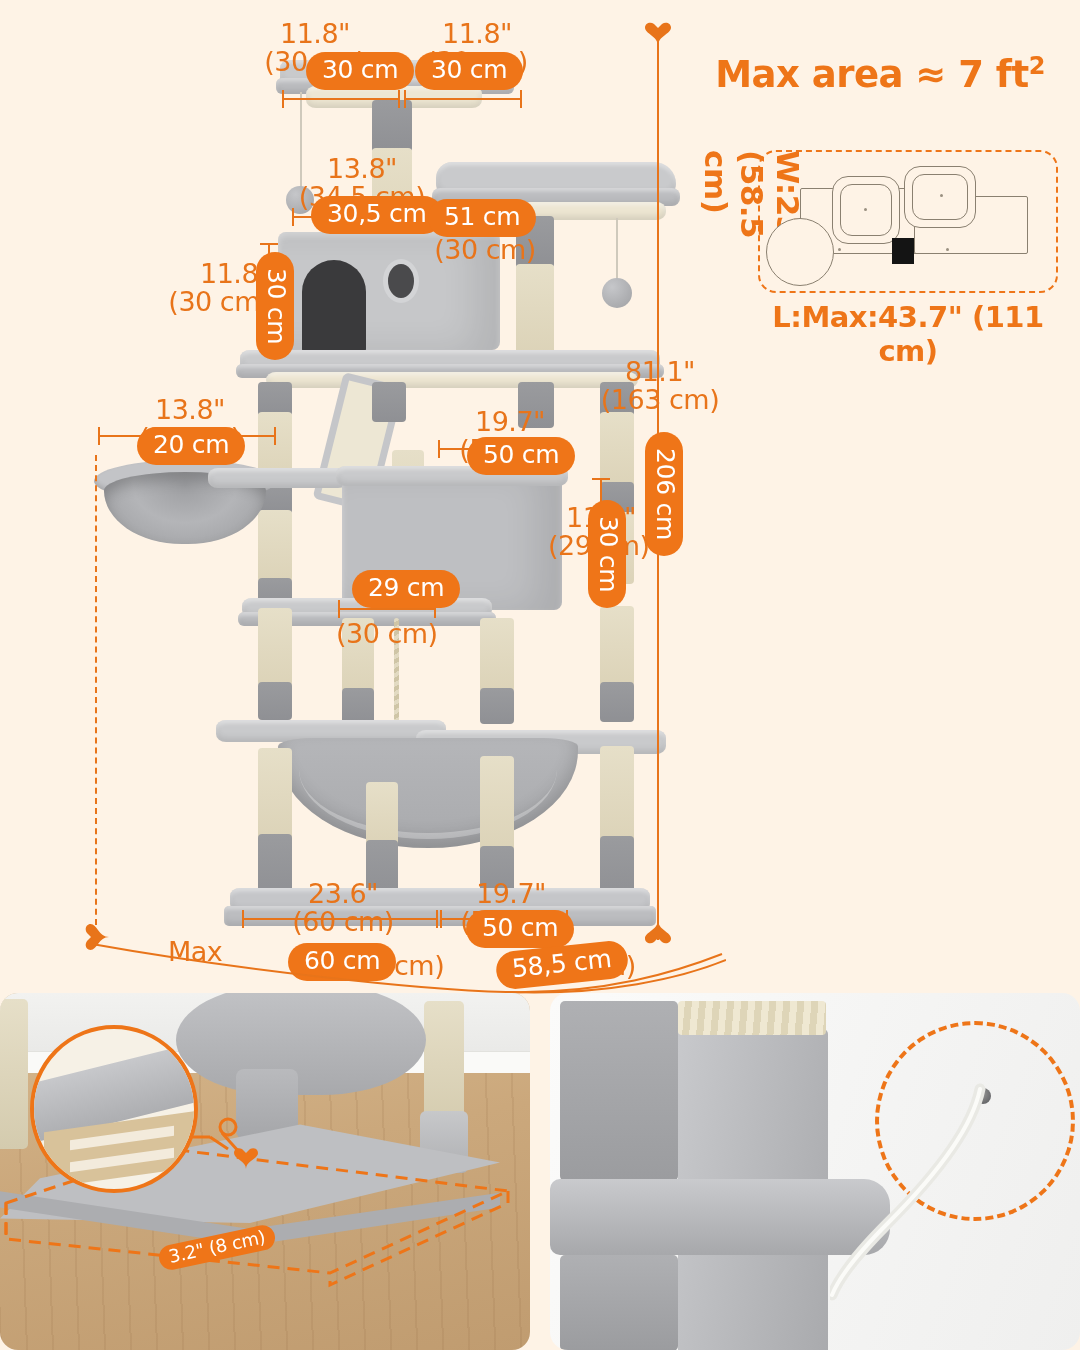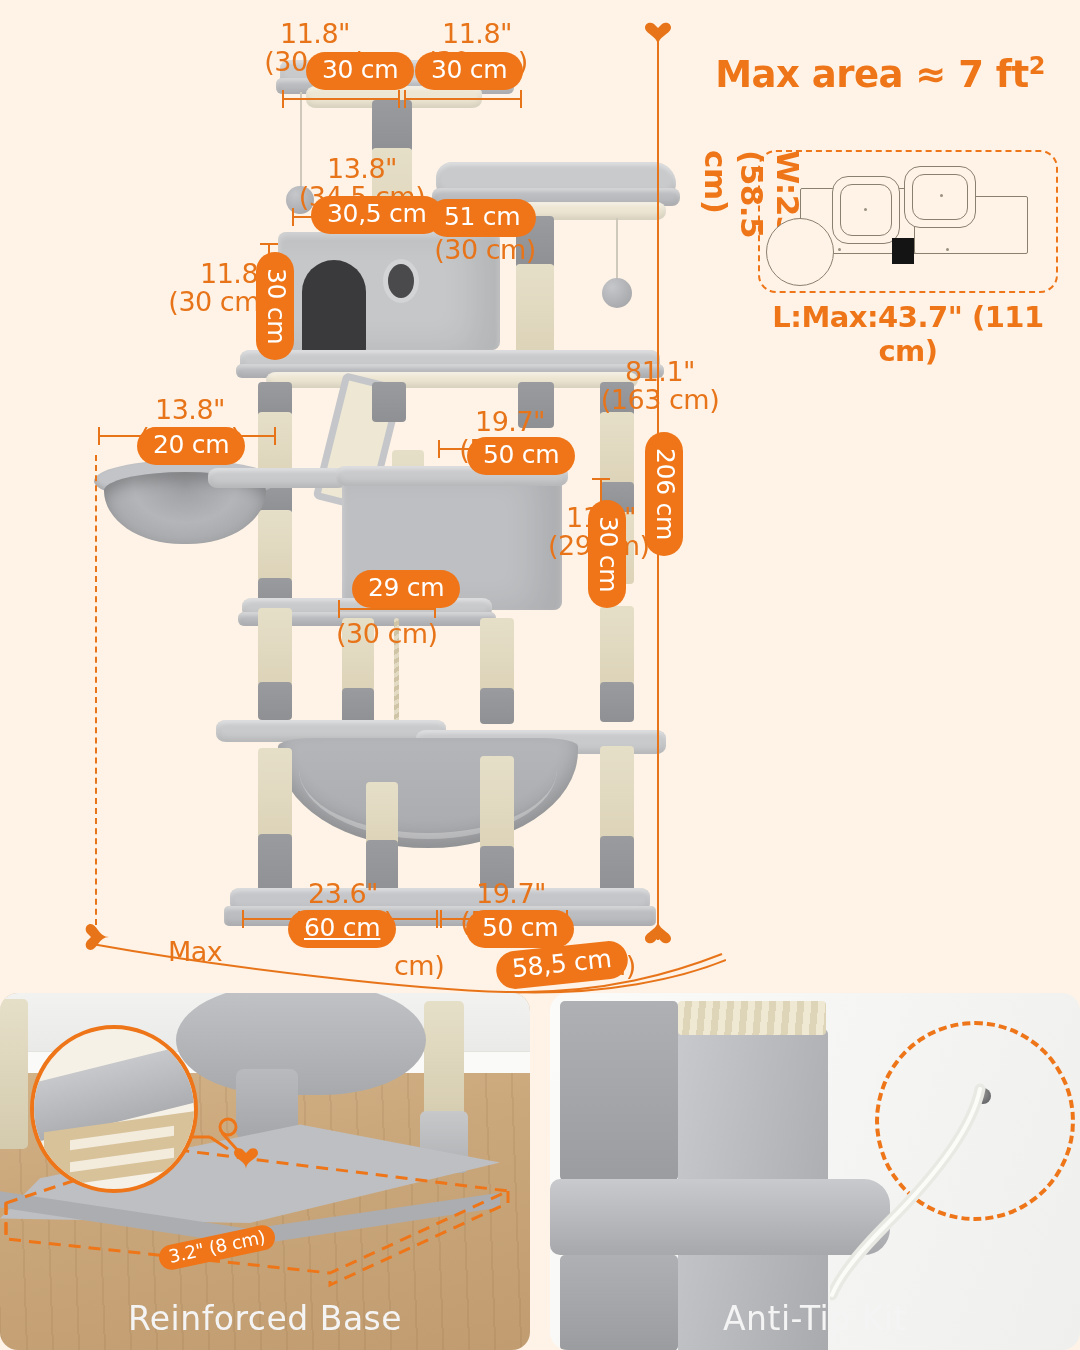--- a/index.html
+++ b/index.html
@@ -358,21 +358,21 @@
   <div class="dim-txt" style="left:336px; top:620px;">
     <span class="l2">(30 cm)</span>
   </div>
   <div class="pill" style="left:352px; top:570px;">29 cm</div>
 
   <div class="rule-h" style="left:242px; top:918px; width:196px;"></div>
   <div class="dim-txt center" style="left:258px; top:880px; width:170px;">
     <span>23.6"</span>
     <span class="l2">(60 cm)</span>
   </div>
-  <div class="pill" style="left:288px; top:910px;text-decoration:underline;">60 cm</div>
+  <div class="pill" style="left:288px; top:943px;">60 cm</div>
 
   <div class="rule-h" style="left:440px; top:918px; width:128px;"></div>
   <div class="dim-txt center" style="left:436px; top:880px; width:150px;">
     <span>19.7"</span>
     <span class="l2">(50 cm)</span>
   </div>
   <div class="pill" style="left:466px; top:910px;">50 cm</div>
 
   <div class="dash-v" style="left:95px; top:455px; height:480px;"></div>
   <div class="heart" style="left:84px; top:925px; transform:rotate(-90deg);">
@@ -453,36 +453,34 @@
       <svg style="position:absolute; left:188px; top:120px; width:82px; height:60px;" viewBox="0 0 82 60" xmlns="http://www.w3.org/2000/svg">
         <path d="M2 24 H22" stroke="#EE7518" stroke-width="3" fill="none"></path>
         <circle cx="40" cy="14" r="8" stroke="#EE7518" stroke-width="3" fill="none"></circle>
         <path d="M34 20 L52 40" stroke="#EE7518" stroke-width="3" fill="none"></path>
         <path d="M22 24 L40 36" stroke="#EE7518" stroke-width="3" fill="none"></path>
         <path d="M58 56 C58 48 70 46 70 40 C70 36 66 34 62 36 L58 40 L54 36 C50 34 46 36 46 40 C46 46 58 48 58 56 Z" fill="#EE7518"></path>
       </svg>
 
       <div class="pill" style="left:158px; top:242px; font-size:18px; padding:2px 10px 3px 10px; transform:rotate(-12deg);">3.2" (8 cm)</div>
 
-      <div class="card-label">Reinforced Base</div>
     </div>
 
     <div class="card right">
       <div class="whitewall"></div>
 
       <div class="fur-post" style="left:10px; top:8px; width:118px; height:180px; background:linear-gradient(#AFB0B3,#9B9C9F);"></div>
       <div class="fur-post" style="left:128px; top:36px; width:150px; height:330px; background:linear-gradient(100deg,#C8C9CC,#A9AAAD);"></div>
       <div class="fur-post" style="left:128px; top:8px; width:148px; height:34px; background:repeating-linear-gradient(95deg,#EFE8D2 0 7px,#DED5B8 7px 14px); border-radius:4px;"></div>
       <div class="fur-post" style="left:0px; top:186px; width:340px; height:76px; background:linear-gradient(#C9CACD,#A7A8AB); border-radius:10px 26px 26px 10px;"></div>
       <div class="fur-post" style="left:10px; top:262px; width:118px; height:96px; background:linear-gradient(#AFB0B3,#9B9C9F);"></div>
 
       <div class="callout-circle" style="left:325px; top:28px; width:200px; height:200px;"></div>
       <div class="screw" style="left:425px; top:95px;"></div>
       <svg style="position:absolute; left:280px; top:90px; width:180px; height:220px;" viewBox="0 0 180 220" xmlns="http://www.w3.org/2000/svg">
         <path d="M150 6 C142 46, 106 92, 58 140 C 30 168, 10 192, 2 212" stroke="#E9E9E4" stroke-width="11" fill="none" stroke-linecap="round"></path>
         <path d="M150 6 C142 46, 106 92, 58 140 C 30 168, 10 192, 2 212" stroke="#FBFBF8" stroke-width="4" fill="none" stroke-linecap="round"></path>
       </svg>
 
-      <div class="card-label">Anti-Tip Kit</div>
     </div>
   </div>
 
 </div>
 
 </body></html>

